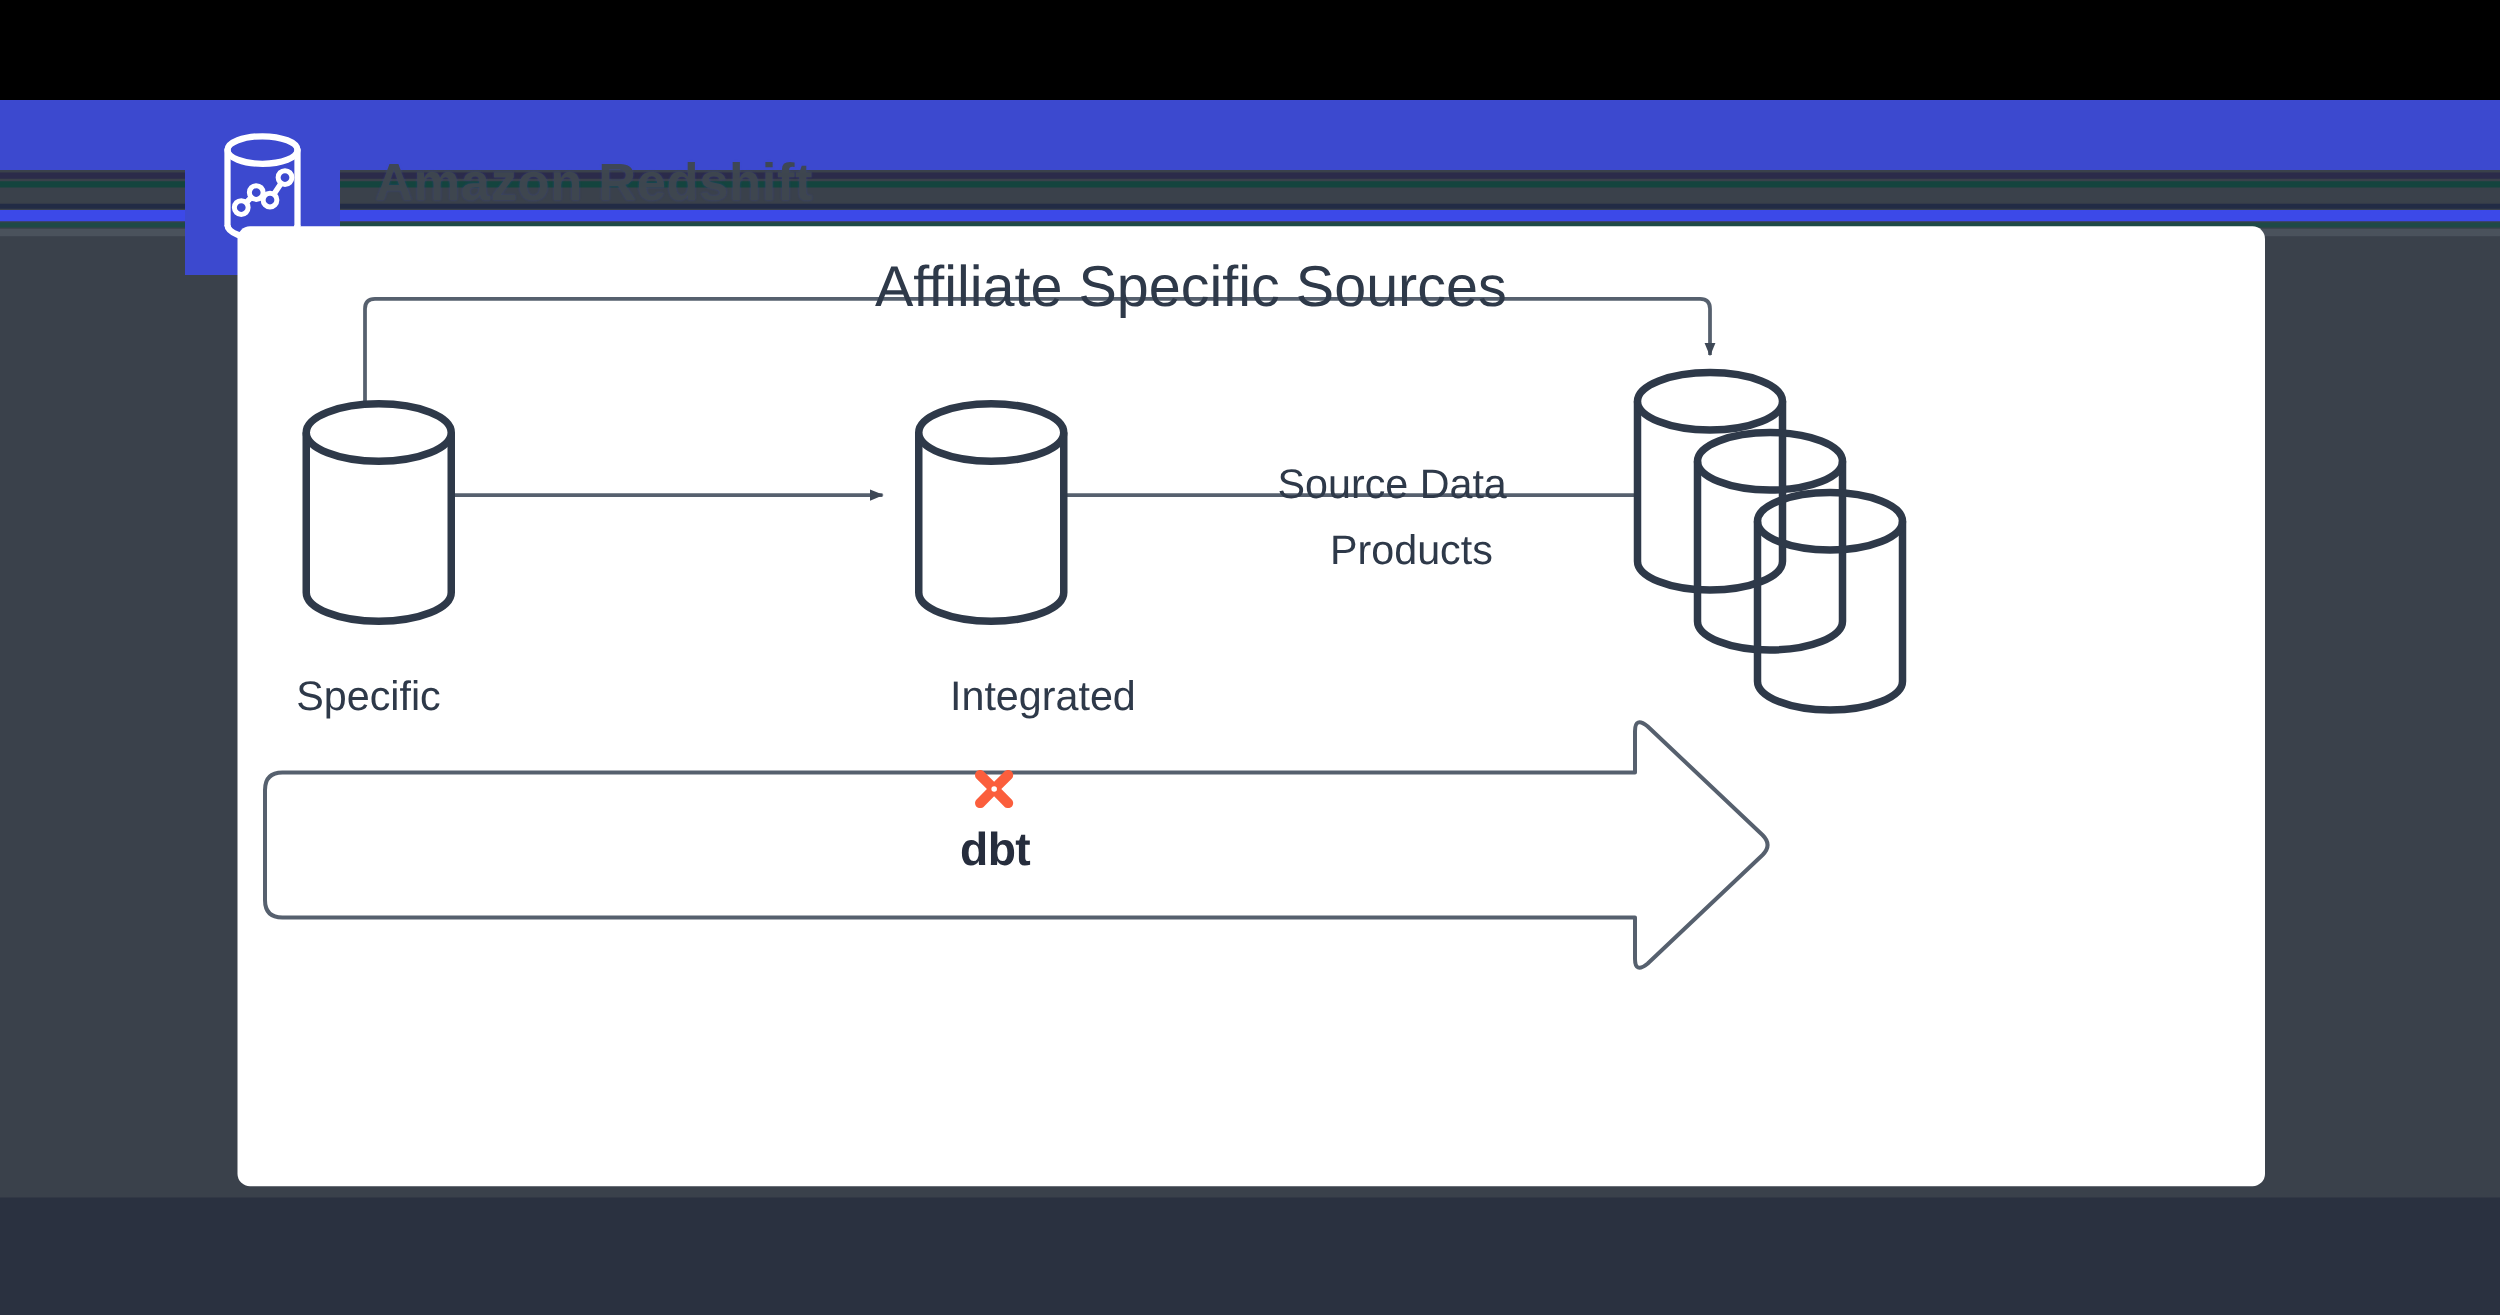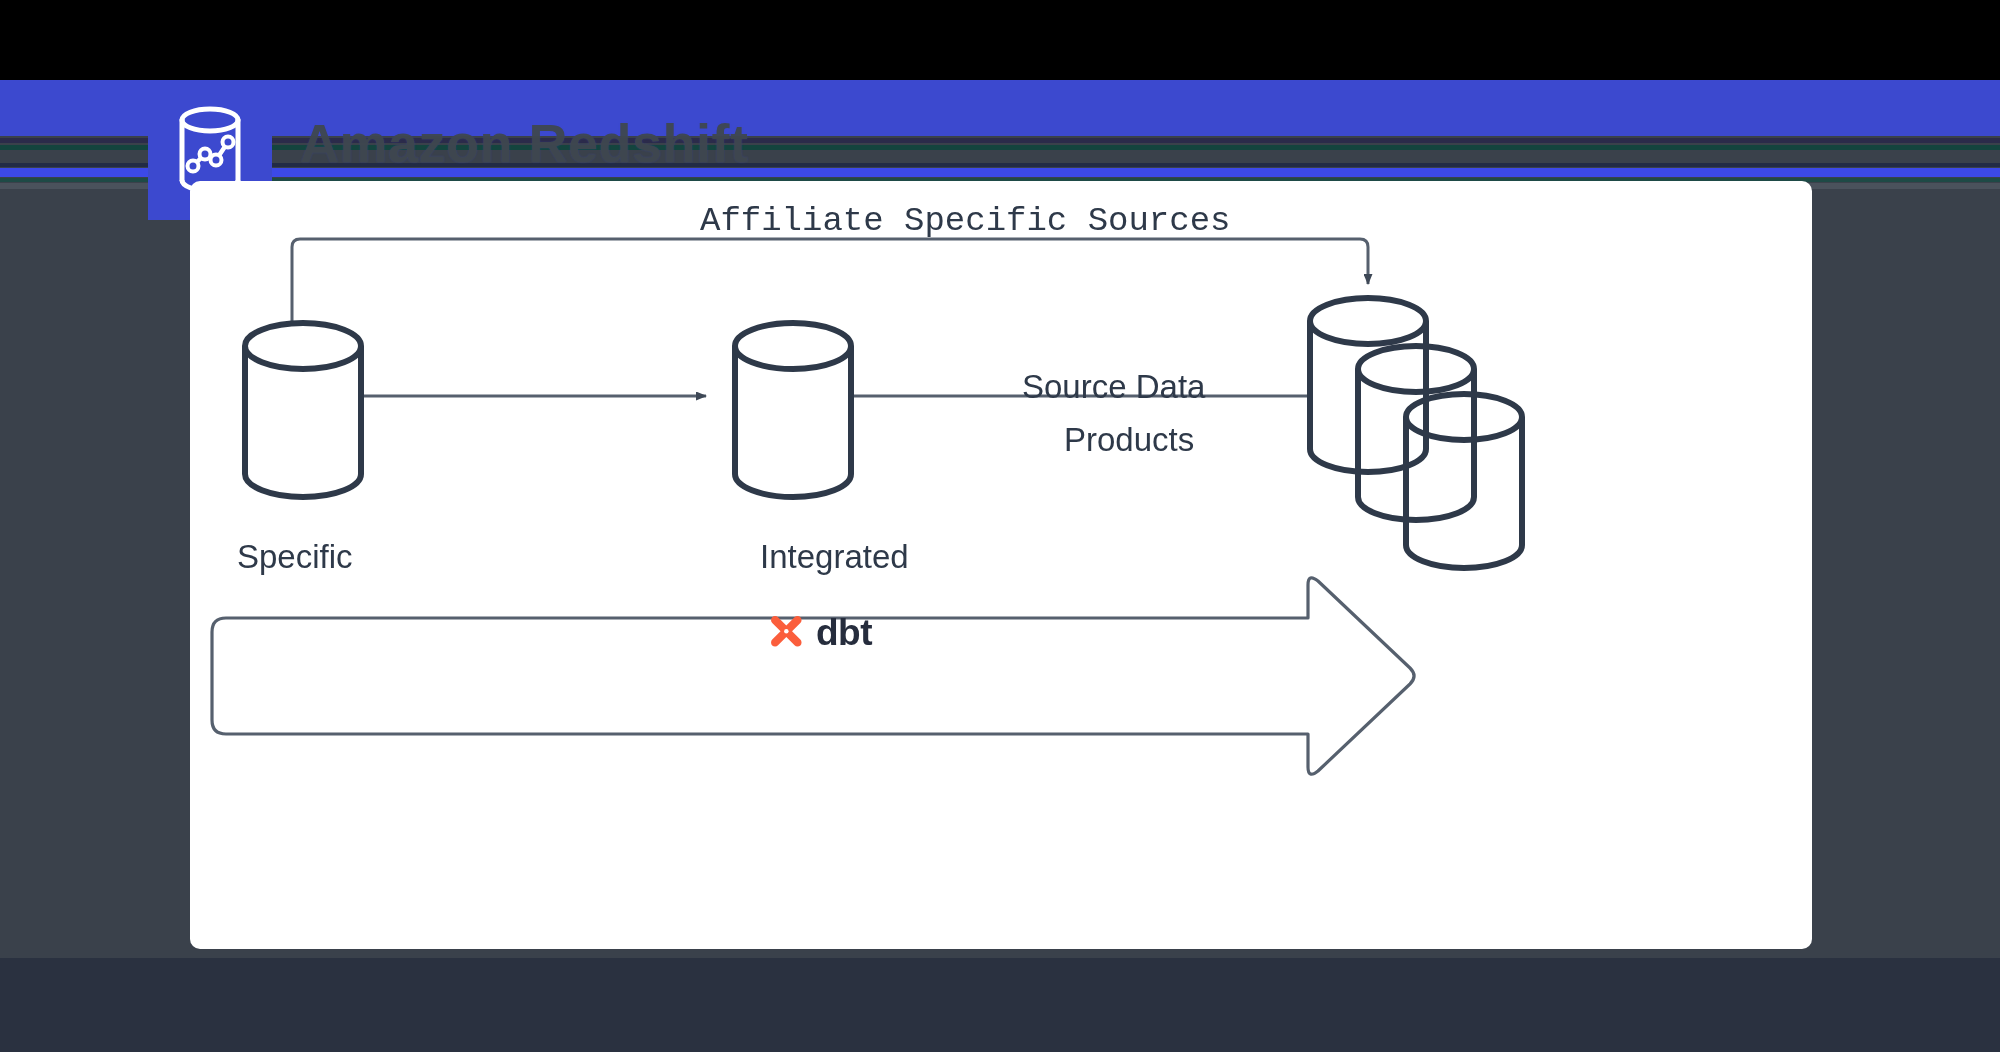--- a/index.html
+++ b/index.html
@@ -48,22 +48,22 @@
   
   .svc-badge {
     position: absolute; left: 148px; top: 80px;
     width: 124px; height: 140px;
     background: #3C49CF;
     display: flex; align-items: center; justify-content: center;
   }
   .svc-badge svg { display: block; }
 
   .svc-title {
-    position: absolute; left: 300px; top: 112px;
-    font-size: 54px; font-weight: 700; letter-spacing: 0.5px;
+    position: absolute; left: 300px; top: 122px;
+    font-size: 42px; font-weight: 700; letter-spacing: 0.5px;
     color: #3F4750;
     white-space: nowrap;
     opacity: 0.95;
     text-shadow: 0 0 2px rgba(60,73,207,0.35);
   }
 
   
   .card {
     position: absolute; left: 190px; top: 181px;
     width: 1622px; height: 768px;
@@ -75,31 +75,31 @@
   .diagram svg { display: block; width: 100%; height: 100%; }
 
   
   .lbl {
     position: absolute;
     color: #2E3949;
     font-size: 33px;
     white-space: nowrap;
     font-family: "Liberation Sans", "DejaVu Sans", sans-serif;
   }
-  .lbl-affiliate-sources { left: 510px; top: 21px; font-size: 34px; font-family: Liberation Mono, monospace; }
+  .lbl-affiliate-sources { left: 510px; top: 21px; font-size: 46px; }
   .lbl-sources           { left: 47px;  top: 357px; }
   .lbl-integrated        { left: 570px; top: 357px; text-align: center; }
   .lbl-sdp-1             { left: 832px; top: 187px; }
   .lbl-sdp-2             { left: 874px; top: 240px; }
   .lbl-affiliate-db      { left: 1072px; top: 421px; font-size: 34px; }
 
   
   .dbt-lockup {
     position: absolute; left: 578px; top: 432px;
-    display: flex; align-items: center; gap: 10px;
+    display: flex; align-items: center; gap: 10px; flex-direction: column;
   }
   .dbt-mark { width: 38px; height: 38px; display: block; }
   .dbt-word {
     font-size: 37px; font-weight: 700; letter-spacing: -0.5px;
     color: #262D3D;
     font-family: "Liberation Sans", "DejaVu Sans", sans-serif;
     line-height: 1;
   }
 </style>
 </head>

